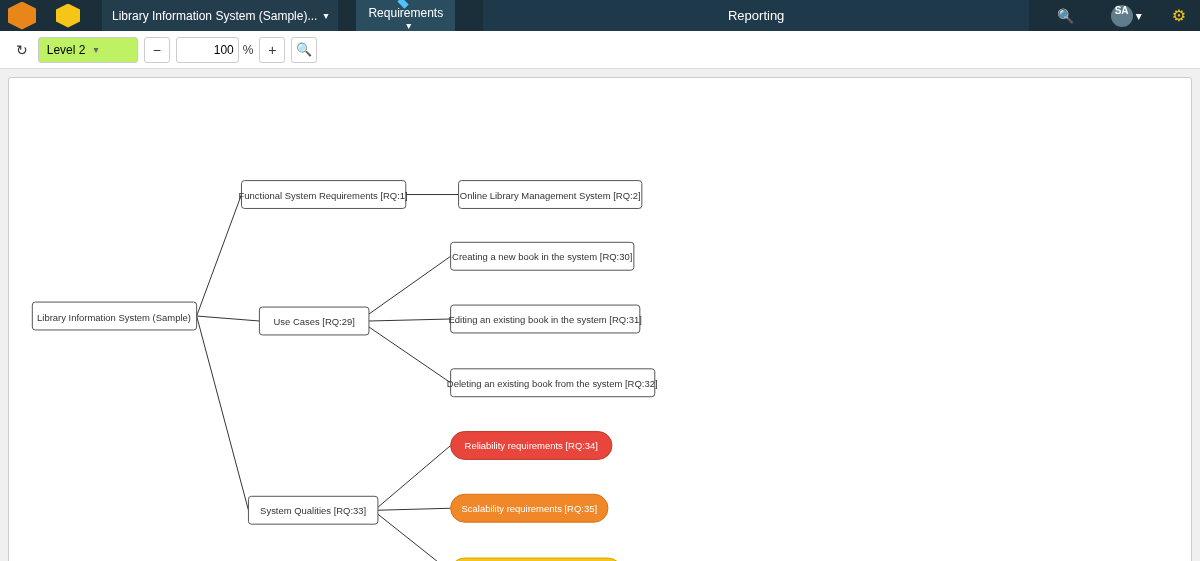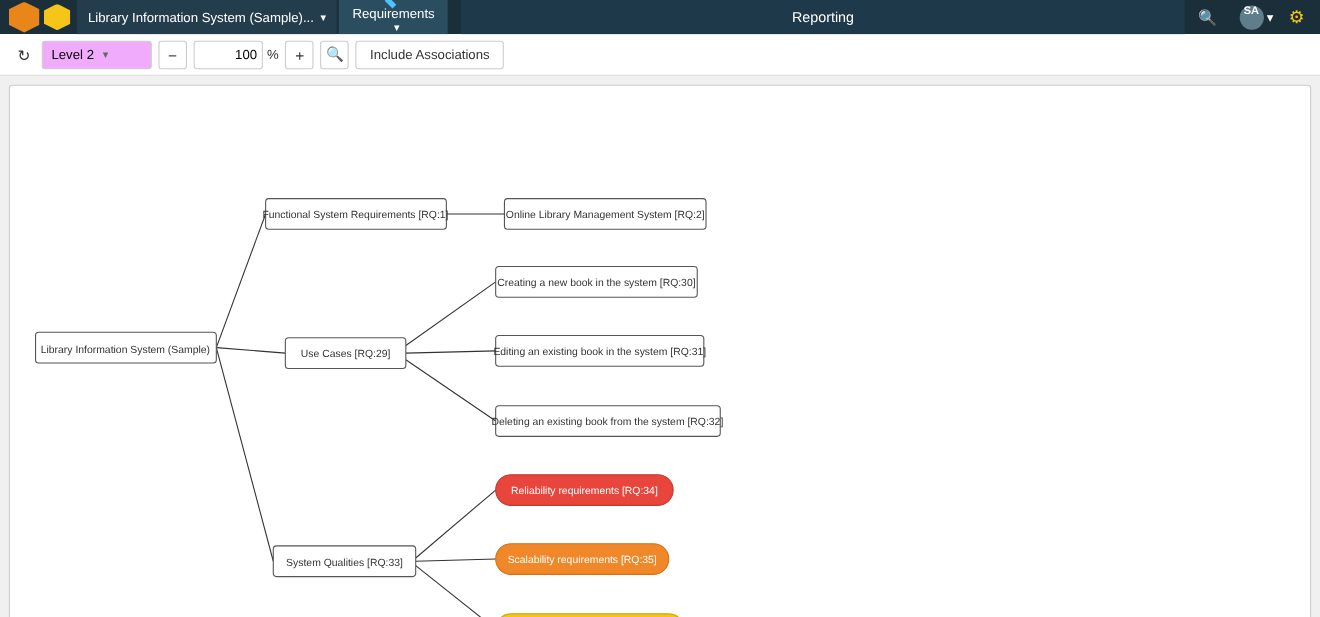--- a/index.html
+++ b/index.html
@@ -5,21 +5,21 @@
     * { box-sizing: border-box; margin: 0; padding: 0; }
     body { font-family: Arial, sans-serif; font-size: 12px; background: #f0f0f0; }
 
     
     .navbar {
       display: flex;
       align-items: center;
       background: #1a2f3a;
       height: 31px;
       padding: 0 8px;
-      gap: 0;
+      gap: 16px;
     }
     .nav-logo-orange {
       width: 28px; height: 28px;
       background: #e8861a;
       clip-path: polygon(50% 0%, 100% 25%, 100% 75%, 50% 100%, 0% 75%, 0% 25%);
       margin-right: 4px;
       flex-shrink: 0;
     }
     .nav-logo-yellow {
       width: 24px; height: 24px;
@@ -120,21 +120,21 @@
       color: #333;
       padding: 4px;
     }
     .toolbar-level-select {
       display: flex;
       align-items: center;
       border: 1px solid #ccc;
       border-radius: 3px;
       height: 26px;
       padding: 0 8px;
-      background: #f0abfc;
+      background: #bef264;
       cursor: pointer;
       min-width: 100px;
       font-size: 12px;
     }
     .toolbar-level-select .dropdown-arrow {
       margin-left: 8px;
       font-size: 10px;
       color: #666;
     }
     .toolbar-btn {
@@ -261,23 +261,20 @@
   <div class="toolbar-refresh">↻</div>
   <div class="toolbar-level-select">
     <span>Level 2</span>
     <span class="dropdown-arrow">▾</span>
   </div>
   <div class="toolbar-btn">−</div>
   <input class="toolbar-zoom-input" type="text" value="100" style="">
   <span class="toolbar-zoom-pct">%</span>
   <div class="toolbar-btn">+</div>
   <div class="toolbar-search-btn">🔍</div>
-  <div class="toolbar-include-assoc">
-    <span>Include Associations</span>
-  </div>
 </div>
 
 <div class="main-content">
   <svg class="tree-svg" viewBox="0 0 1180 490">
 
     <path class="edge-line" d="M185,239 L230,117"></path>
 
     <path class="edge-line" d="M185,239 L248,244"></path>
 
     <path class="edge-line" d="M185,239 L237,434"></path>

